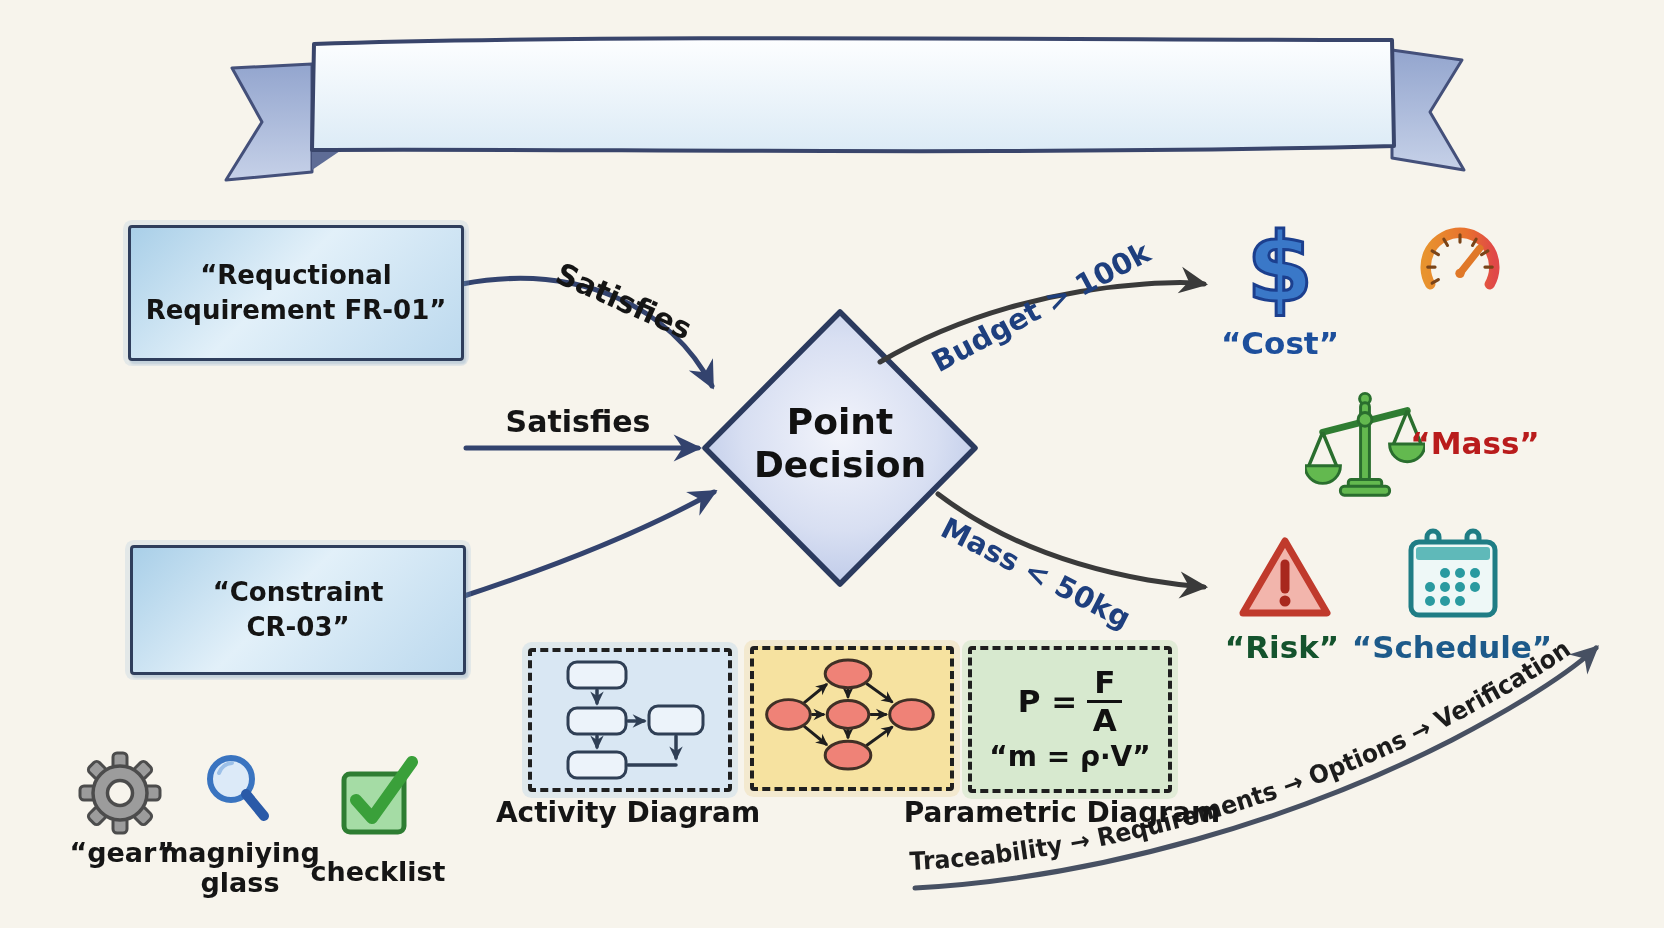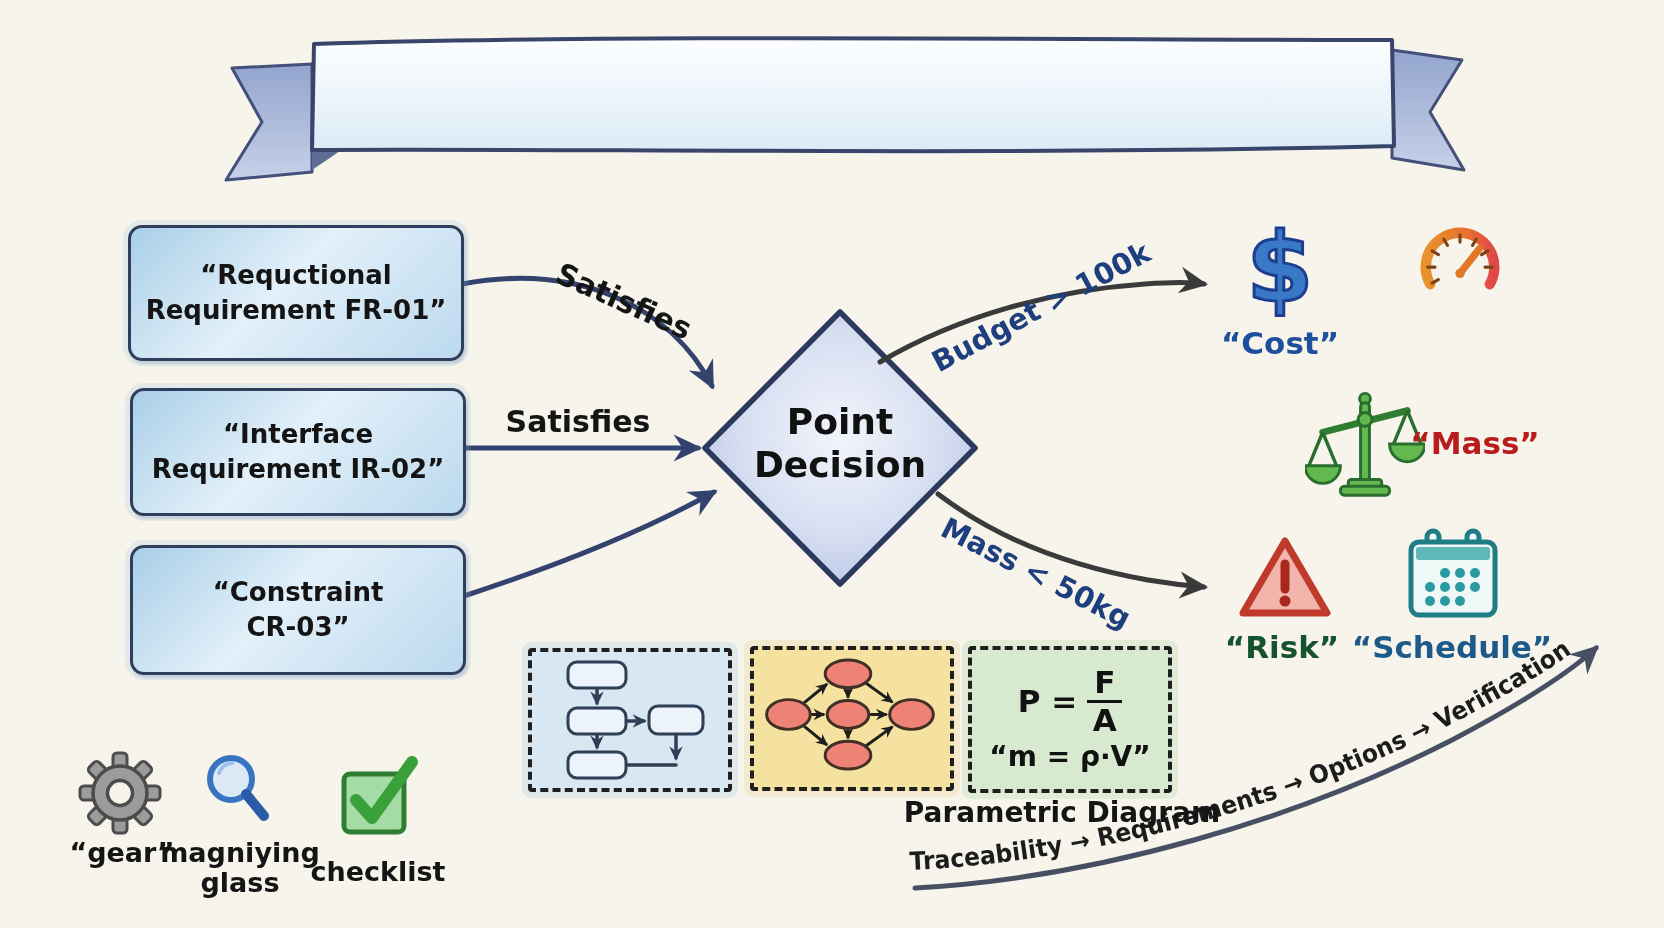--- a/index.html
+++ b/index.html
@@ -12,21 +12,21 @@
   
   .banner-title{
     position:absolute;left:320px;top:58px;width:1076px;height:76px;
     text-align:center;font-size:52px;font-weight:bold;color:#1e3a78;
     line-height:76px;letter-spacing:1px;white-space:nowrap;
   }
   
   .req-box{
     position:absolute;width:330px;
     background:linear-gradient(135deg,#a9cfe8 0%,#e2f0f9 45%,#bcd9ee 100%);
-    border:3px solid #2f3e5c;border-radius:14px;
+    border:3px solid #2f3e5c;border-radius:4px;
     box-shadow:0 0 0 5px rgba(140,180,215,.18), 2px 3px 2px rgba(90,130,170,.25);
     display:flex;flex-direction:column;justify-content:center;align-items:center;
     text-align:center;font-weight:bold;font-size:26px;color:#141414;line-height:1.35;
   }
   
   .lbl{
     position:absolute;transform:translate(-50%,-50%);
     font-weight:bold;white-space:nowrap;color:#151515;
   }
   .lbl.rot24{transform:translate(-50%,-50%) rotate(24deg);}
@@ -139,24 +139,20 @@
     <text font-family="DejaVu Sans, sans-serif" font-size="25" font-weight="bold" fill="#1c1c1c">
       <textPath href="#flowTextPath" startOffset="0" textLength="705" lengthAdjust="spacingAndGlyphs">Traceability → Requirements → Options → Verification</textPath>
     </text>
   </svg>
 
 
   <div class="req-box" style="left:128px;top:225px;height:130px;">
     <div>“Requctional</div>
     <div>Requirement FR-01”</div>
   </div>
-  <div class="req-box" style="left:130px;top:388px;height:122px;">
-    <div>“Interface</div>
-    <div>Requirement IR-02”</div>
-  </div>
   <div class="req-box" style="left:130px;top:545px;height:124px;">
     <div>“Constraint</div>
     <div>CR-03”</div>
   </div>
 
   <div class="decision-text">
     <div>Point</div>
     <div>Decision</div>
   </div>
 
@@ -235,20 +231,21 @@
       </g>
       <g fill="none" stroke="#2f3f55" stroke-width="3.5" stroke-linecap="round">
         <path d="M 65 38 L 65 51" marker-end="url(#ah-mini)"></path>
         <path d="M 96 69 L 112 69" marker-end="url(#ah-mini)"></path>
         <path d="M 65 84 L 65 95" marker-end="url(#ah-mini)"></path>
         <path d="M 96 113 L 144 113"></path>
         <path d="M 144 84 L 144 106" marker-end="url(#ah-mini)"></path>
       </g>
     </svg>
   </div>
+  <div class="lbl diagram-label" style="left:628px;top:812px;">Activity Diagram</div>
 
   <div class="diagram-box yellow" style="left:750px;top:646px;width:196px;height:137px;">
     <svg width="188" height="129" viewBox="0 0 188 130">
       <g fill="none" stroke="#1e1e1e" stroke-width="3" stroke-linecap="round">
         <path d="M 50 53 L 72 35" marker-end="url(#ah-black)"></path>
         <path d="M 58 65 L 69 65" marker-end="url(#ah-black)"></path>
         <path d="M 50 77 L 72 95" marker-end="url(#ah-black)"></path>
         <path d="M 94 40 L 94 47" marker-end="url(#ah-black)"></path>
         <path d="M 94 81 L 94 88" marker-end="url(#ah-black)"></path>
         <path d="M 113 34 L 138 52" marker-end="url(#ah-black)"></path>

